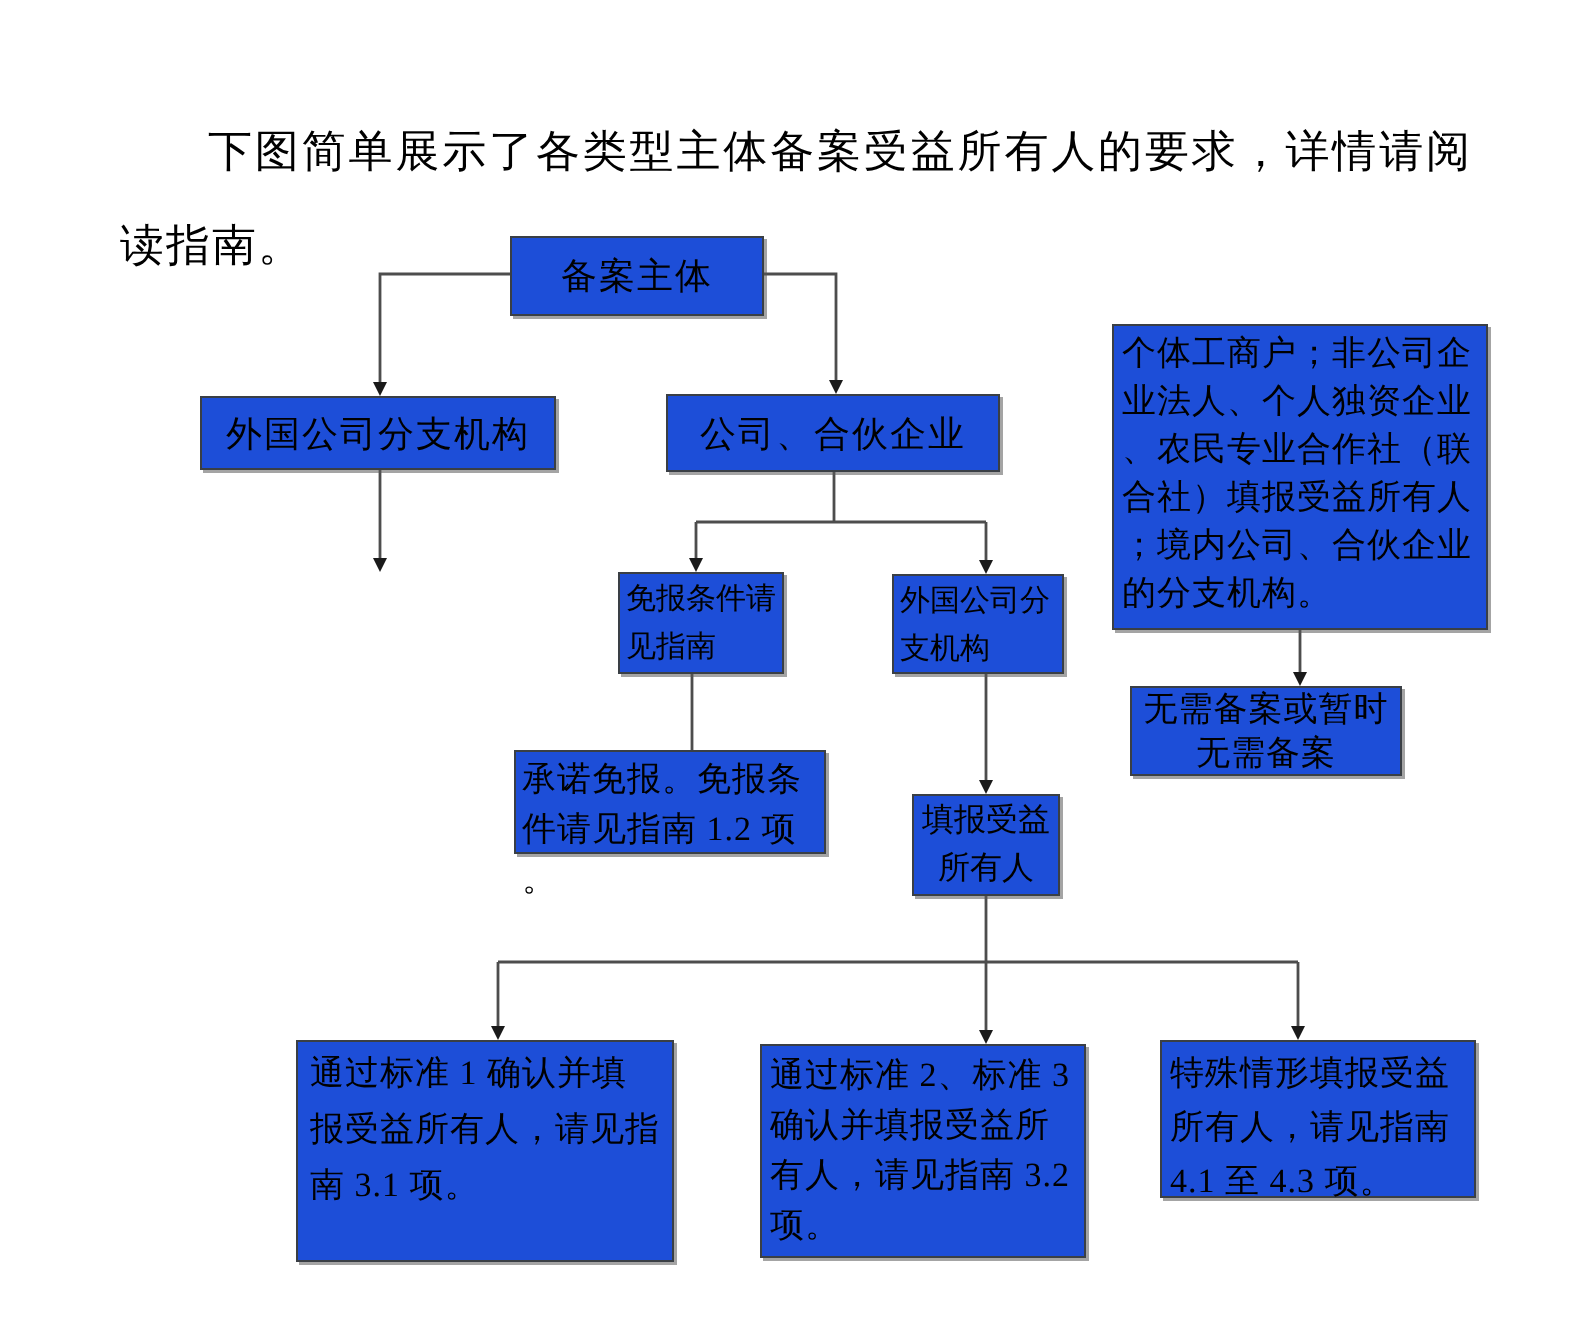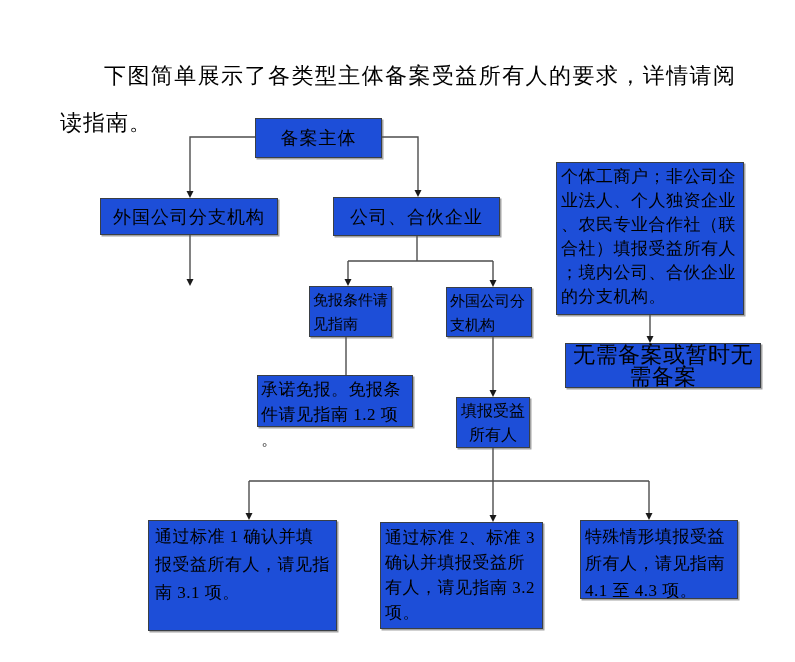--- a/index.html
+++ b/index.html
@@ -45,21 +45,21 @@
     justify-content: center;
     text-align: center;
   }
   .n-root      { left:255px; top:118px; width:127px; height:40px; font-size:18px; letter-spacing:1px; }
   .n-foreign   { left:100px; top:198px; width:178px; height:37px; font-size:18px; letter-spacing:1px; }
   .n-company   { left:333px; top:197px; width:167px; height:39px; font-size:18px; letter-spacing:1px; }
   .n-others    { left:556px; top:162px; width:188px; height:153px; font-size:17px; line-height:24px; padding:2px 4px; }
   .n-fb42      { left:100px; top:286px; width:184px; height:53px; font-size:17px; line-height:25px; padding:1px 2px; }
   .n-meet      { left:309px; top:286px; width:83px;  height:51px; font-size:15px; line-height:24px; padding:1px 3px; letter-spacing:0px; }
   .n-notmeet   { left:446px; top:287px; width:86px;  height:50px; font-size:15px; line-height:24px; padding:1px 3px; letter-spacing:0px; }
-  .n-nofiling  { left:565px; top:343px; width:196px; height:45px; font-size:22px; line-height:22px; }
+  .n-nofiling  { left:565px; top:343px; width:136px; height:45px; font-size:17px; line-height:22px; }
   .n-promise   { left:257px; top:375px; width:156px; height:52px; font-size:17px; line-height:25px; padding:1px 3px; }
   .n-filebo    { left:456px; top:397px; width:74px;  height:51px; font-size:16px; line-height:24px; letter-spacing:0px; }
   .n-std1      { left:148px; top:520px; width:189px; height:111px; font-size:17px; line-height:28px; padding:2px 6px; }
   .n-std23     { left:380px; top:522px; width:163px; height:107px; font-size:17px; line-height:25px; padding:2px 4px; }
   .n-special   { left:580px; top:520px; width:158px; height:79px; font-size:17px; line-height:27px; padding:2px 4px; }
 </style>
 </head>
 <body>
 
 <div class="page">

